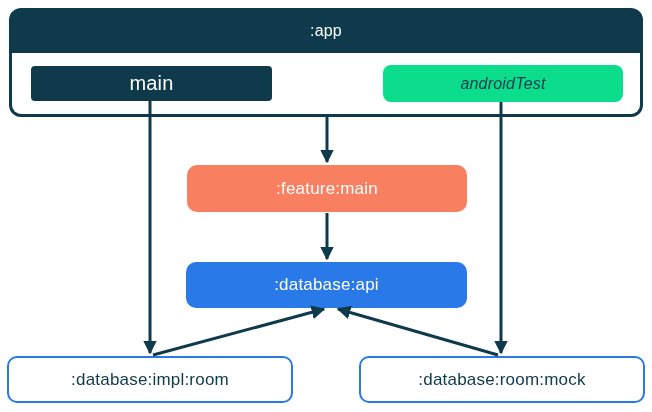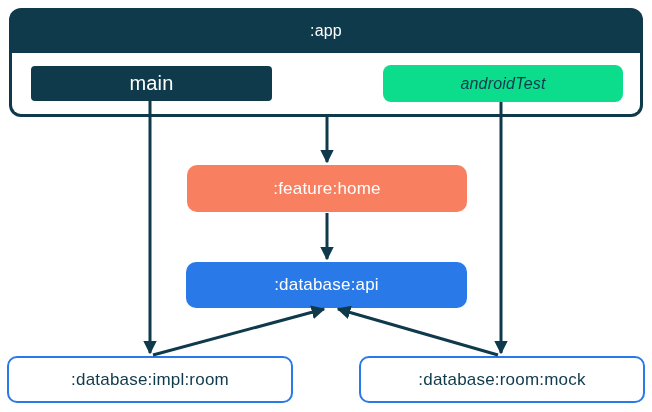--- a/index.html
+++ b/index.html
@@ -70,21 +70,21 @@
 
   <div class="app-box" style="background: rgb(15, 58, 76); color: rgb(255, 255, 255);">
     <div class="app-header">:app</div>
     <div class="app-body"></div>
   </div>
 
   <div class="node node-main" style="background: rgb(15, 58, 76); color: rgb(255, 255, 255);">main</div>
 
   <div class="node node-androidtest" style="background: rgb(11, 221, 141); color: rgb(15, 58, 76); font-style: italic;">androidTest</div>
 
-  <div class="node node-feature" style="background: rgb(248, 127, 96); color: rgb(255, 255, 255);">:feature:home</div>
+  <div class="node node-feature" style="background: rgb(248, 127, 96); color: rgb(255, 255, 255);">:feature:main</div>
 
   <div class="node node-api" style="background: rgb(41, 121, 232); color: rgb(255, 255, 255);">:database:api</div>
 
   <div class="node node-room" style="background: rgb(255, 255, 255); color: rgb(15, 58, 76); border-color: rgb(41, 121, 232);">:database:impl:room</div>
 
   <div class="node node-mock" style="background: rgb(255, 255, 255); color: rgb(15, 58, 76); border-color: rgb(41, 121, 232);">:database:room:mock</div>
 
   <svg class="edges" width="652" height="412" viewBox="0 0 652 412" xmlns="http://www.w3.org/2000/svg">
     <defs>
       <marker id="arrowhead" viewBox="0 0 10 10" refX="9" refY="5" markerWidth="4.6" markerHeight="4.6" orient="auto-start-reverse">

